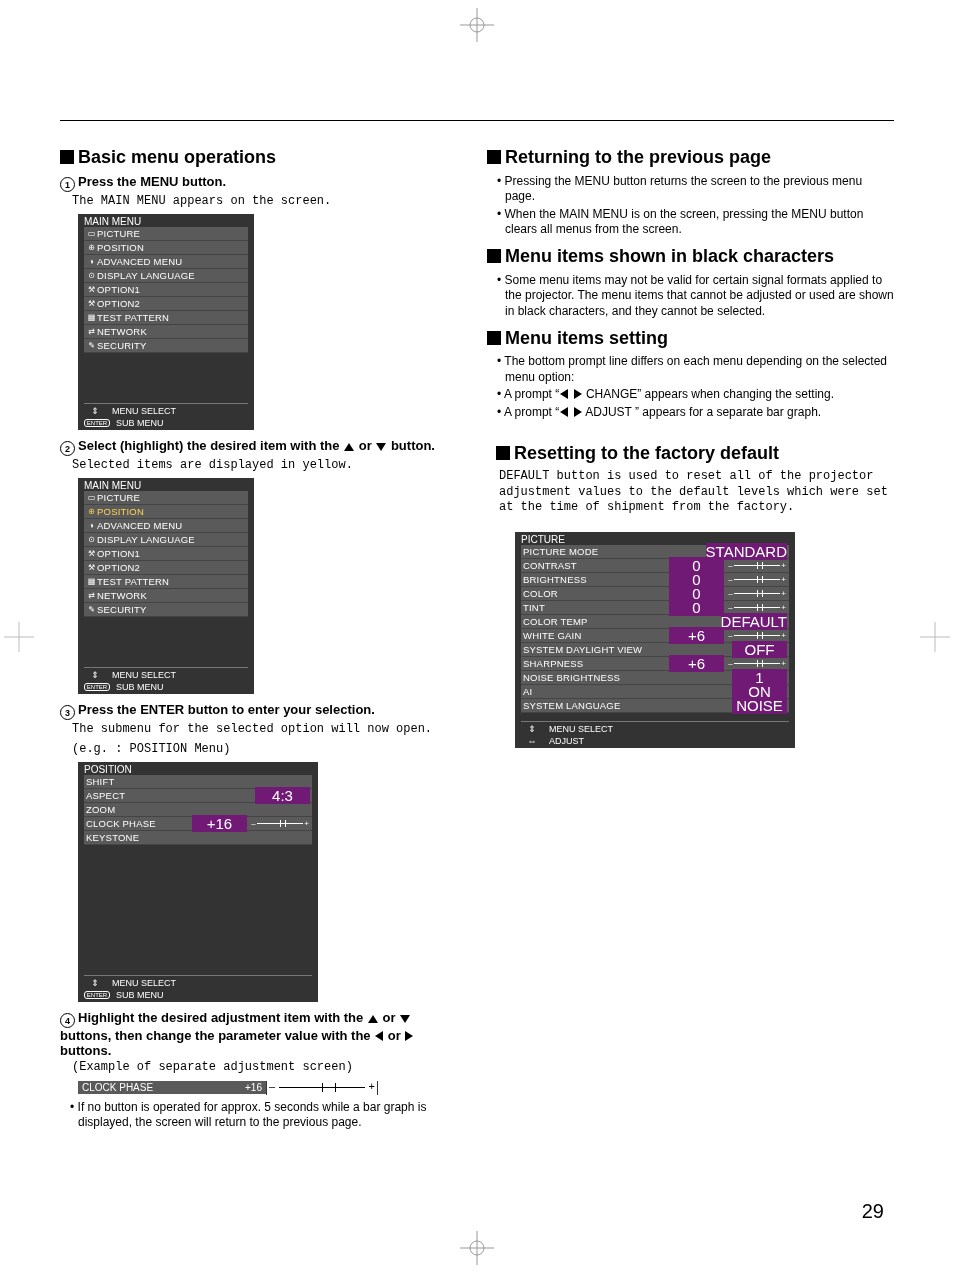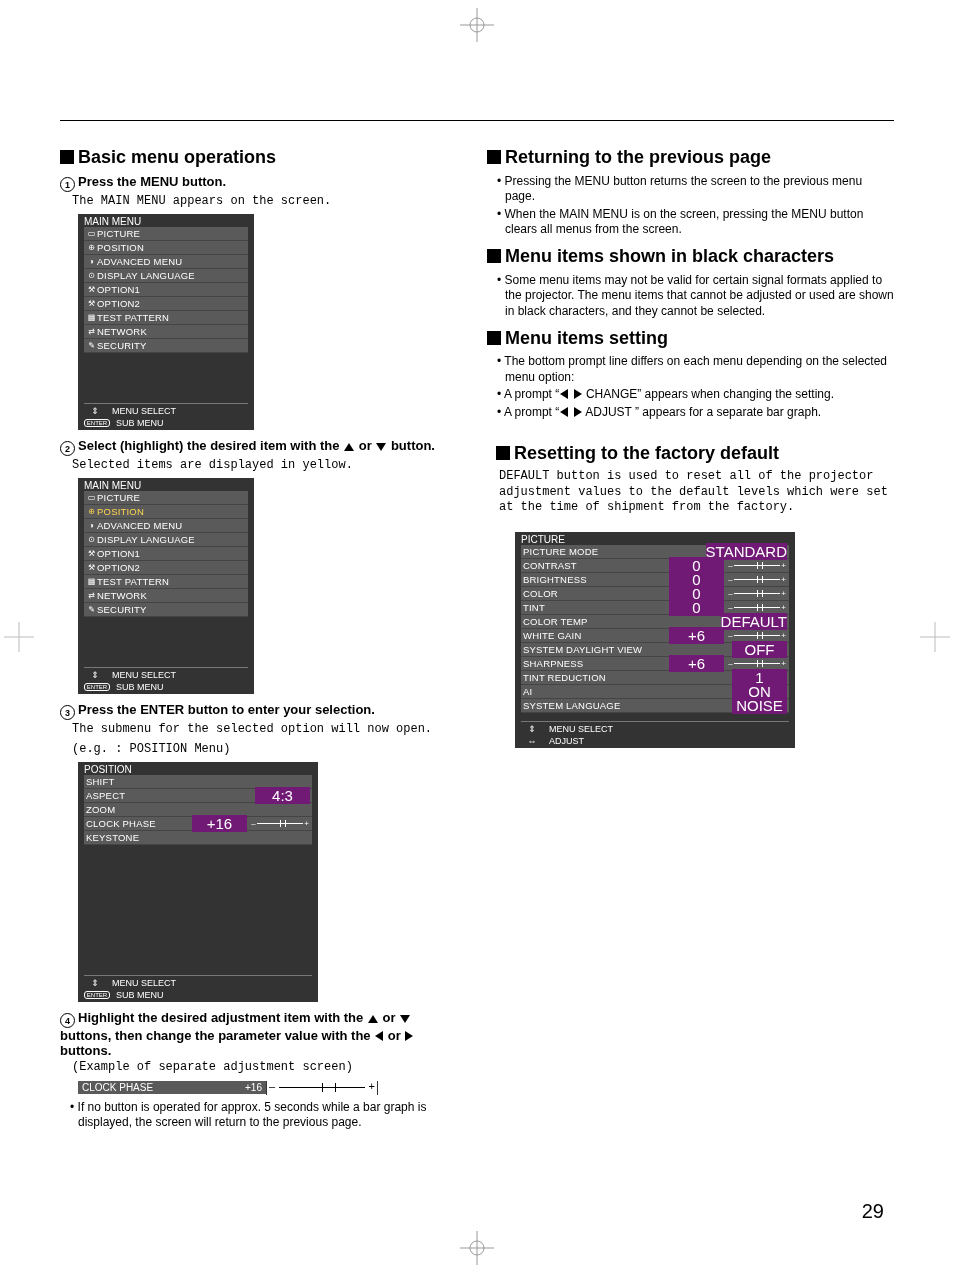--- a/index.html
+++ b/index.html
@@ -452,21 +452,21 @@
               <span class="bar">
                 <span class="minus">–</span>
                 <span class="track">
                   <span class="tick" style="left:50%"></span>
                   <span class="tick" style="left:60%"></span>
                 </span>
                 <span class="plus">+</span>
               </span>
             </div>
             <div class="osd-row">
-              <span class="lab">TINT REDUCTION</span>
+              <span class="lab">NOISE BRIGHTNESS</span>
               <span class="val">1</span>
             </div>
             <div class="osd-row">
               <span class="lab">AI</span>
               <span class="val">ON</span>
             </div>
             <div class="osd-row">
               <span class="lab">SYSTEM LANGUAGE</span>
               <span class="val">NOISE</span>
             </div>

